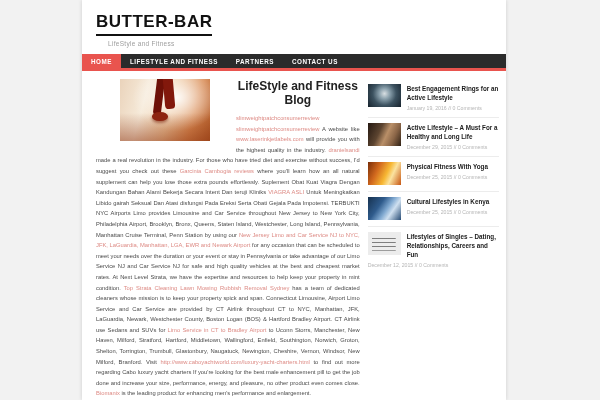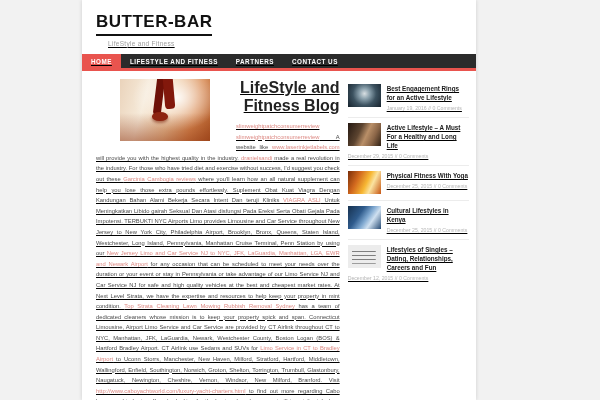--- a/index.html
+++ b/index.html
@@ -3,22 +3,22 @@
 <meta charset="utf-8">
 <style>
   * { box-sizing: border-box; }
   html,body { margin:0; padding:0; }
   body {
     width:600px; height:400px; overflow:hidden;
     background:#f2f2f2;
     font-family:"Liberation Sans", sans-serif;
   }
   .wrapper {
-    position:relative; margin-left:82px; width:394px; height:400px;
-    background:#ffffff; box-shadow:0 0 4px rgba(0,0,0,0.15);text-decoration:underline;
+    position:relative; margin-left:82px; width:424px; height:400px;
+    background:#ffffff; box-shadow:0 0 4px rgba(0,0,0,0.15);
   }
   
   .site-header { padding:12px 14px 7px 14px; }
   .logo {
     display:inline-block; font-size:17px; font-weight:bold; color:#111;
     letter-spacing:0.5px; border-bottom:2px solid #111; padding-bottom:2px;
     cursor:pointer;
   }
   .tagline { font-size:6.5px; color:#9d9d9d; margin:4px 0 0 12px; letter-spacing:0.3px; }
   
@@ -29,21 +29,21 @@
   .nav-item {
     color:#fff; font-size:6.3px; font-weight:bold; letter-spacing:0.5px;
     padding:0 9px; display:flex; align-items:center; text-transform:uppercase;
     cursor:pointer; white-space:nowrap;
   }
   .nav-item.active { background:#e9544e; }
   
   .content { display:flex; padding:6px 7px 0 14px; }
   .main-col { width:269px; }
   .post-title-main {
-    font-size:16px; font-weight:bold; color:#222; text-align:right;
+    font-size:12px; font-weight:bold; color:#222; text-align:center;
     margin:2px 0 6px 0;
   }
   .post-body {
     font-size:5.8px; line-height:10.6px; color:#4a4a4a; text-align:justify;
     margin:0;
   }
   .post-body .lnk { color:#dd8a84; text-decoration:none; cursor:pointer; }
   
   .feature-img {
     float:left; width:90px; height:62px; margin:2px 26px 5px 24px;

